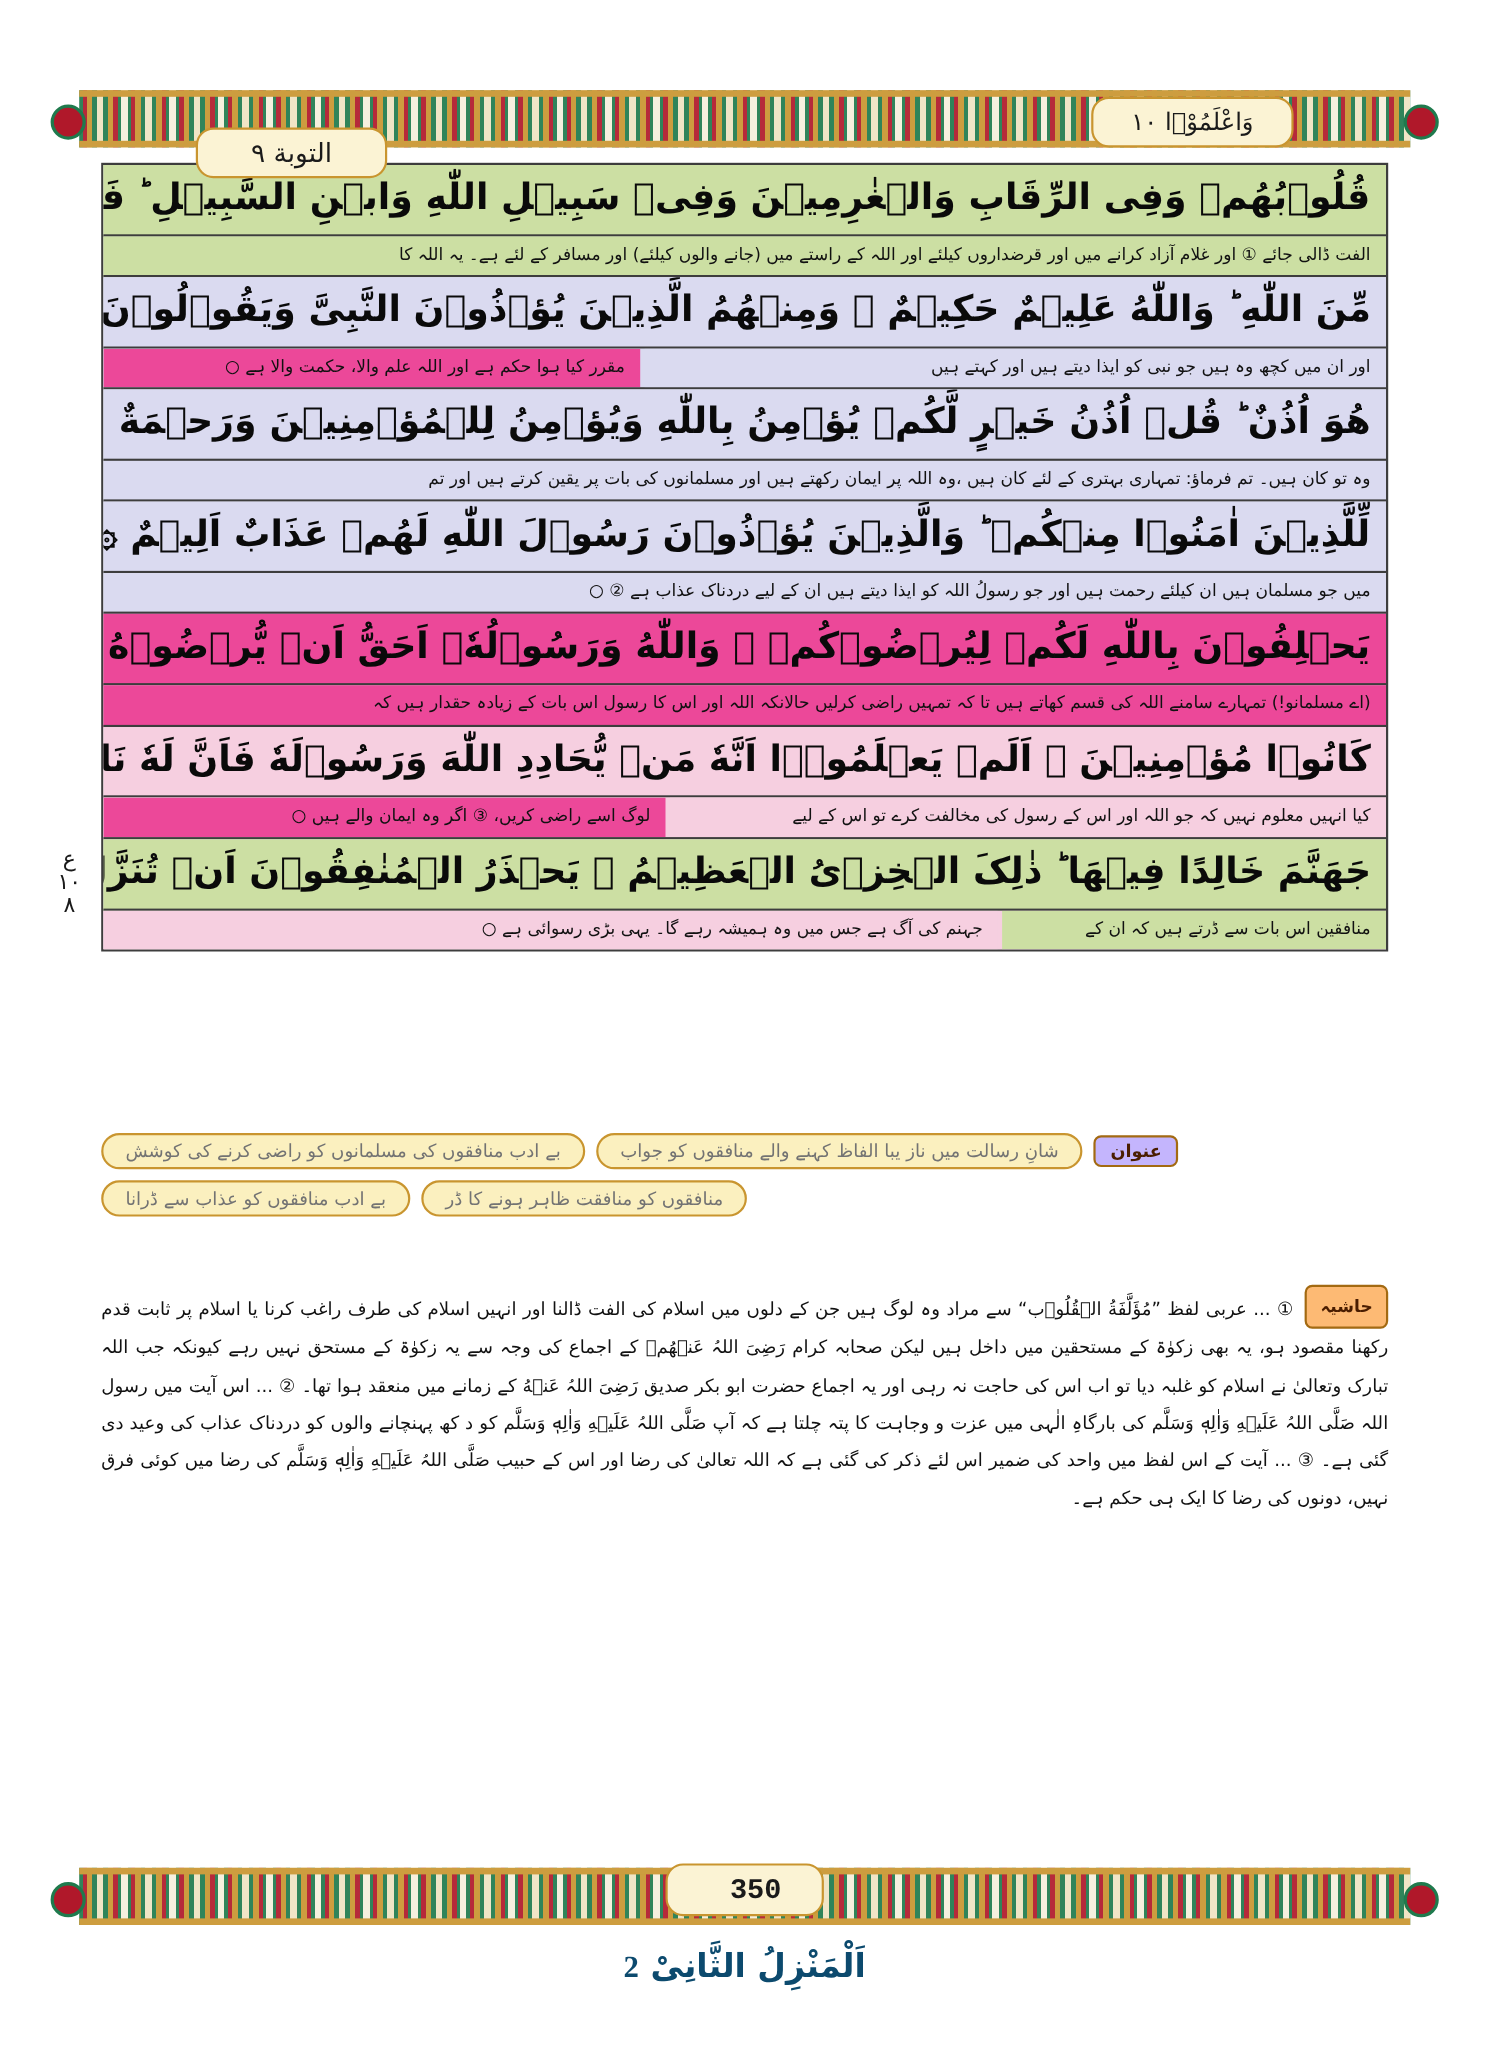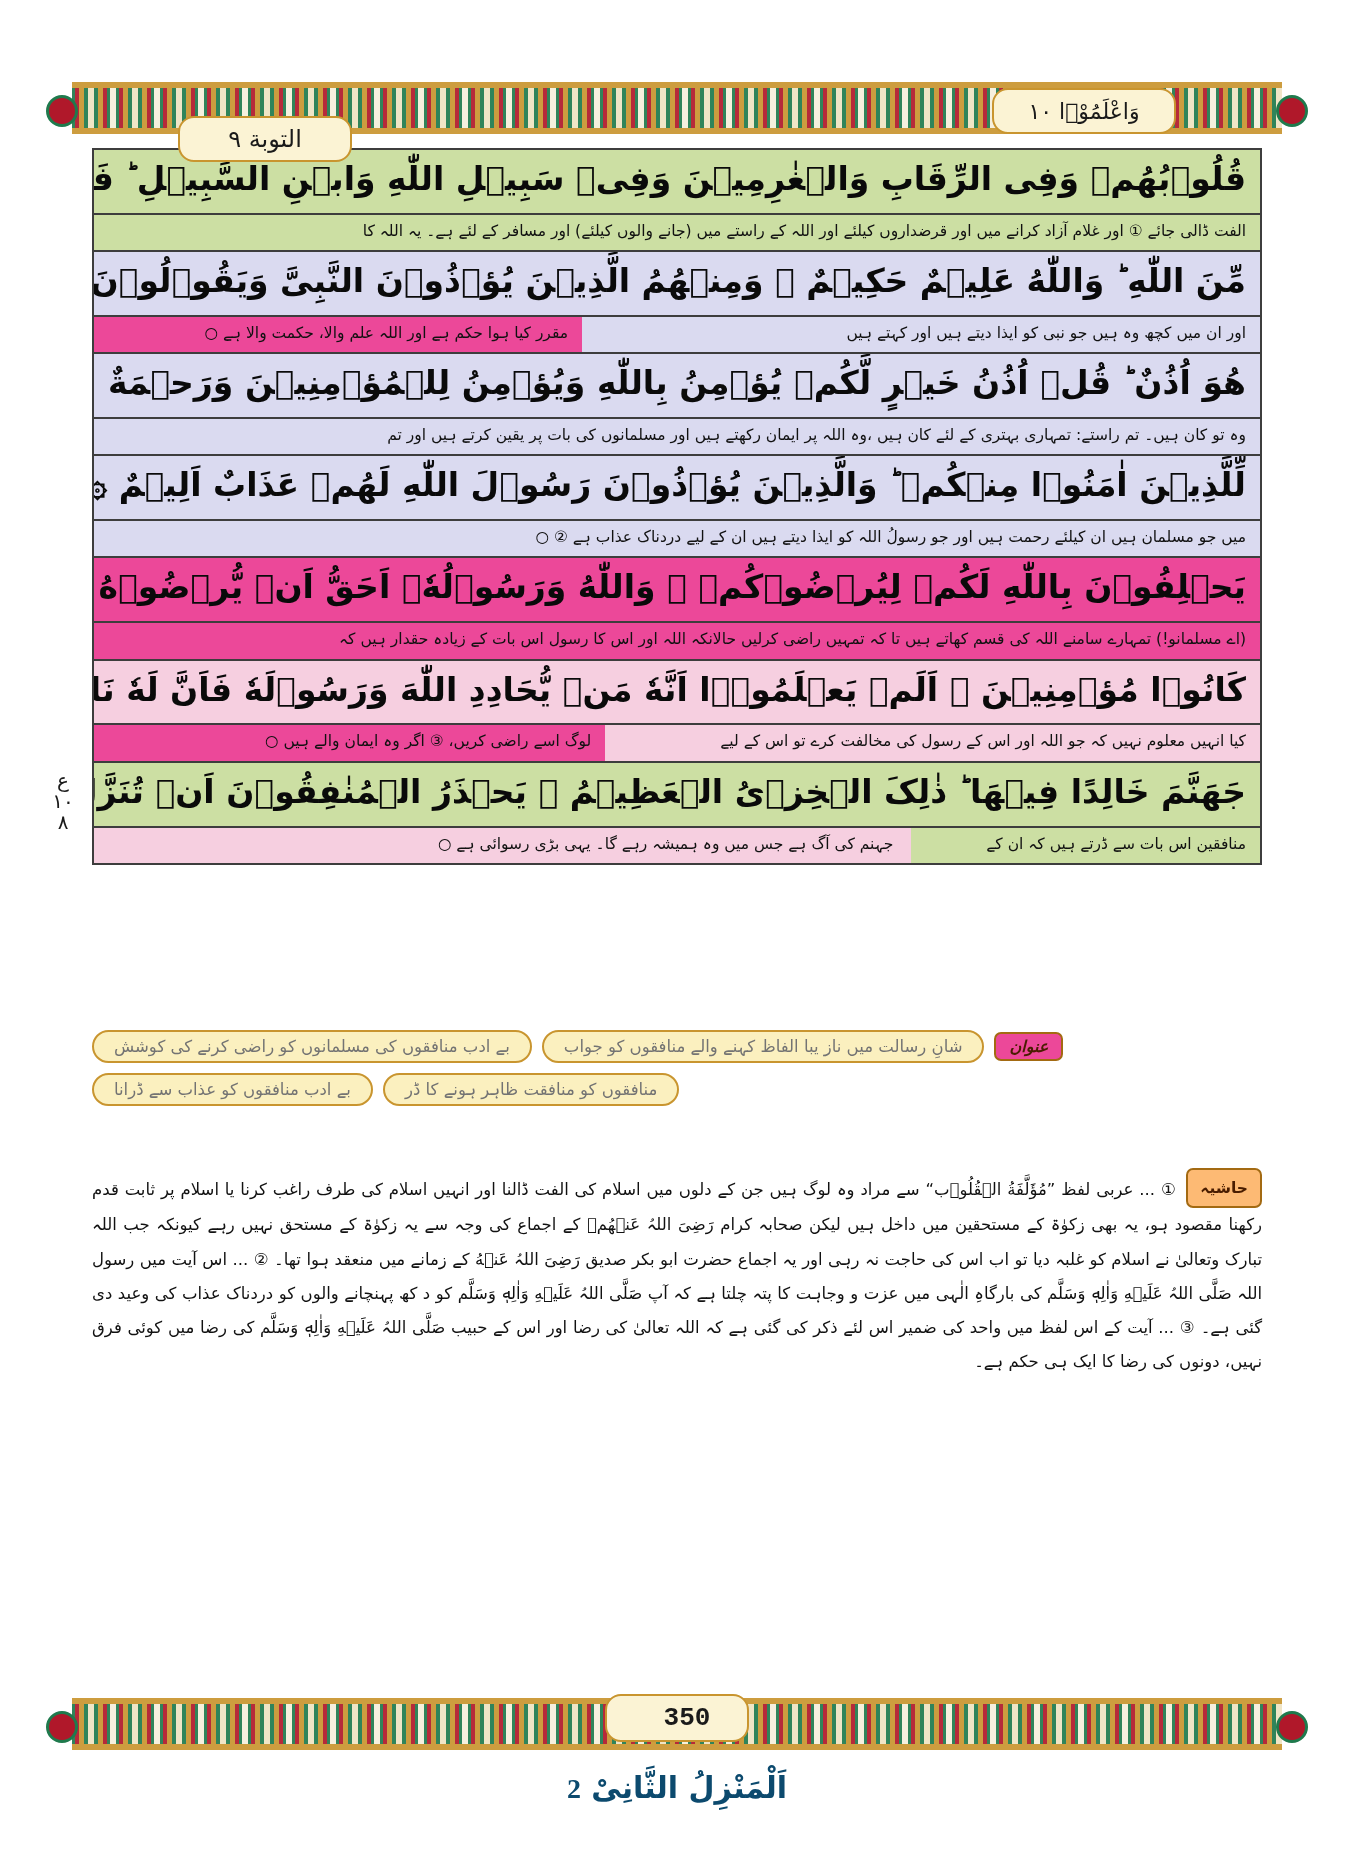--- a/index.html
+++ b/index.html
@@ -153,30 +153,29 @@
   }
   .unwan-line{
     display:flex;
     align-items:center;
     justify-content:flex-end;
     gap:10px;
     margin-bottom:10px;
     direction:rtl;
   }
   .unwan-badge{
-    background:#ec4899;
+    background:#c4b5fd;
     border:2px solid #a36a12;
     border-radius:7px;
     padding:3px 13px;
     font-size:16px;
     color:#4a1d00;
     font-weight:bold;
     direction:rtl;
     white-space:nowrap;
-    font-style:italic;
   }
   .unwan-pill{
     background:#fbf0bf;
     border:2px solid #c9952f;
     border-radius:22px;
     padding:5px 20px;
     font-size:16.5px;
     color:#737373;
     direction:rtl;
     white-space:nowrap;
@@ -257,21 +256,21 @@
       <div class="half bg-lilac" style="flex:1 1 58%;">
         <span>اور ان میں کچھ وہ ہیں جو نبی کو ایذا دیتے ہیں اور کہتے ہیں</span>
       </div>
       <div class="half bg-cream" style="flex:1 1 42%;">
         <span>مقرر کیا ہوا حکم ہے اور اللہ علم والا، حکمت والا ہے ○</span>
       </div>
     </div>
 
     <div class="ayah-row bg-lilac">هُوَ اُذُنٌ ؕ قُلۡ اُذُنُ خَیۡرٍ لَّکُمۡ یُؤۡمِنُ بِاللّٰهِ وَیُؤۡمِنُ لِلۡمُؤۡمِنِیۡنَ وَرَحۡمَةٌ</div>
     <div class="tr-row bg-lilac">
-      <span class="seg">وہ تو کان ہیں۔ تم راستے: تمہاری بہتری کے لئے کان ہیں ،وہ اللہ پر ایمان رکھتے ہیں اور مسلمانوں کی بات پر یقین کرتے ہیں اور تم</span>
+      <span class="seg">وہ تو کان ہیں۔ تم فرماؤ: تمہاری بہتری کے لئے کان ہیں ،وہ اللہ پر ایمان رکھتے ہیں اور مسلمانوں کی بات پر یقین کرتے ہیں اور تم</span>
     </div>
 
     <div class="ayah-row bg-lilac">لِّلَّذِیۡنَ اٰمَنُوۡا مِنۡکُمۡ ؕ وَالَّذِیۡنَ یُؤۡذُوۡنَ رَسُوۡلَ اللّٰهِ لَهُمۡ عَذَابٌ اَلِیۡمٌ ۞</div>
     <div class="tr-row bg-lilac">
       <span class="seg">میں جو مسلمان ہیں ان کیلئے رحمت ہیں اور جو رسولُ اللہ کو ایذا دیتے ہیں ان کے لیے دردناک عذاب ہے ② ○</span>
     </div>
 
     <div class="ayah-row bg-cream">یَحۡلِفُوۡنَ بِاللّٰهِ لَکُمۡ لِیُرۡضُوۡکُمۡ ۚ وَاللّٰهُ وَرَسُوۡلُهٗۤ اَحَقُّ اَنۡ یُّرۡضُوۡهُ اِنۡ</div>
     <div class="tr-row bg-cream">
       <span class="seg">(اے مسلمانو!) تمہارے سامنے اللہ کی قسم کھاتے ہیں تا کہ تمہیں راضی کرلیں حالانکہ اللہ اور اس کا رسول اس بات کے زیادہ حقدار ہیں کہ</span>

